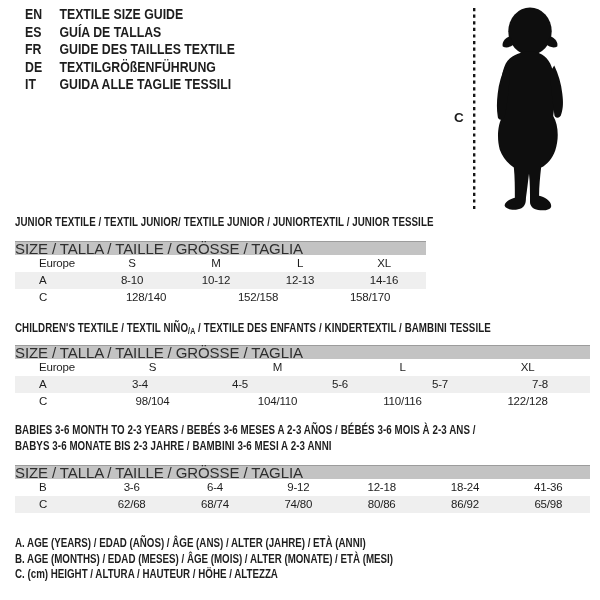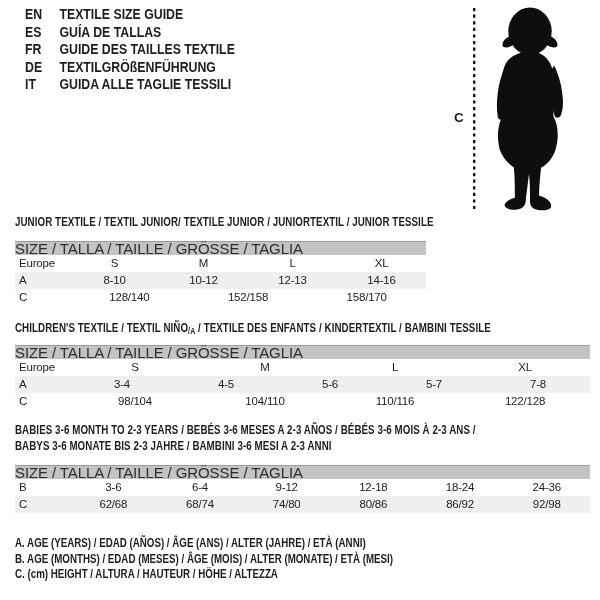--- a/index.html
+++ b/index.html
@@ -20,21 +20,21 @@
   
   .tbl-title{position:absolute;left:15px;font-weight:bold;font-size:12.5px;line-height:15.5px;
     transform:scaleX(0.78);transform-origin:left top;white-space:nowrap;letter-spacing:0.1px;}
   .subscript{font-size:9px;vertical-align:-2px;}
   
   .tbl{position:absolute;}
   .band{height:13px;line-height:13px;background:#c3c3c3;border-top:1px solid #9c9c9c;
     font-size:15px;letter-spacing:-0.1px;color:#2e2e2e;}
   .row{display:flex;height:17px;line-height:17px;font-size:11.5px;letter-spacing:-0.2px;}
   .row.shaded{background:#efefef;}
-  .cl{width:55px;padding-left:4px;box-sizing:border-box;}
+  .cl{width:55px;padding-left:4px;box-sizing:border-box;margin-left:20px;}
   .cv{flex:1;text-align:center;}
   
   .notes{position:absolute;left:15px;top:536px;font-weight:bold;font-size:12.5px;
     line-height:15.5px;transform:scaleX(0.78);transform-origin:left top;white-space:nowrap;}
 </style>
 </head>
 <body>
 
 <div class="canvas">
 
@@ -166,30 +166,30 @@
   </div>
   <div class="tbl" style="left:15px;top:465px;width:575px">
     <div class="band">SIZE / TALLA / TAILLE / GRÖSSE / TAGLIA</div>
     <div class="row">
       <span class="cl">B</span>
       <span class="cv">3-6</span>
       <span class="cv">6-4</span>
       <span class="cv">9-12</span>
       <span class="cv">12-18</span>
       <span class="cv">18-24</span>
-      <span class="cv">24-36</span>
+      <span class="cv">41-36</span>
     </div>
     <div class="row shaded">
       <span class="cl">C</span>
       <span class="cv">62/68</span>
       <span class="cv">68/74</span>
       <span class="cv">74/80</span>
       <span class="cv">80/86</span>
       <span class="cv">86/92</span>
-      <span class="cv">92/98</span>
+      <span class="cv">65/98</span>
     </div>
   </div>
 
   <div class="notes">
     <div>A. AGE (YEARS) / EDAD (AÑOS) / ÂGE (ANS) / ALTER (JAHRE) / ETÀ (ANNI)</div>
     <div>B. AGE (MONTHS) / EDAD (MESES) / ÂGE (MOIS) / ALTER (MONATE) / ETÀ (MESI)</div>
     <div>C. (cm) HEIGHT / ALTURA / HAUTEUR / HÖHE / ALTEZZA</div>
   </div>
 
 </div>

